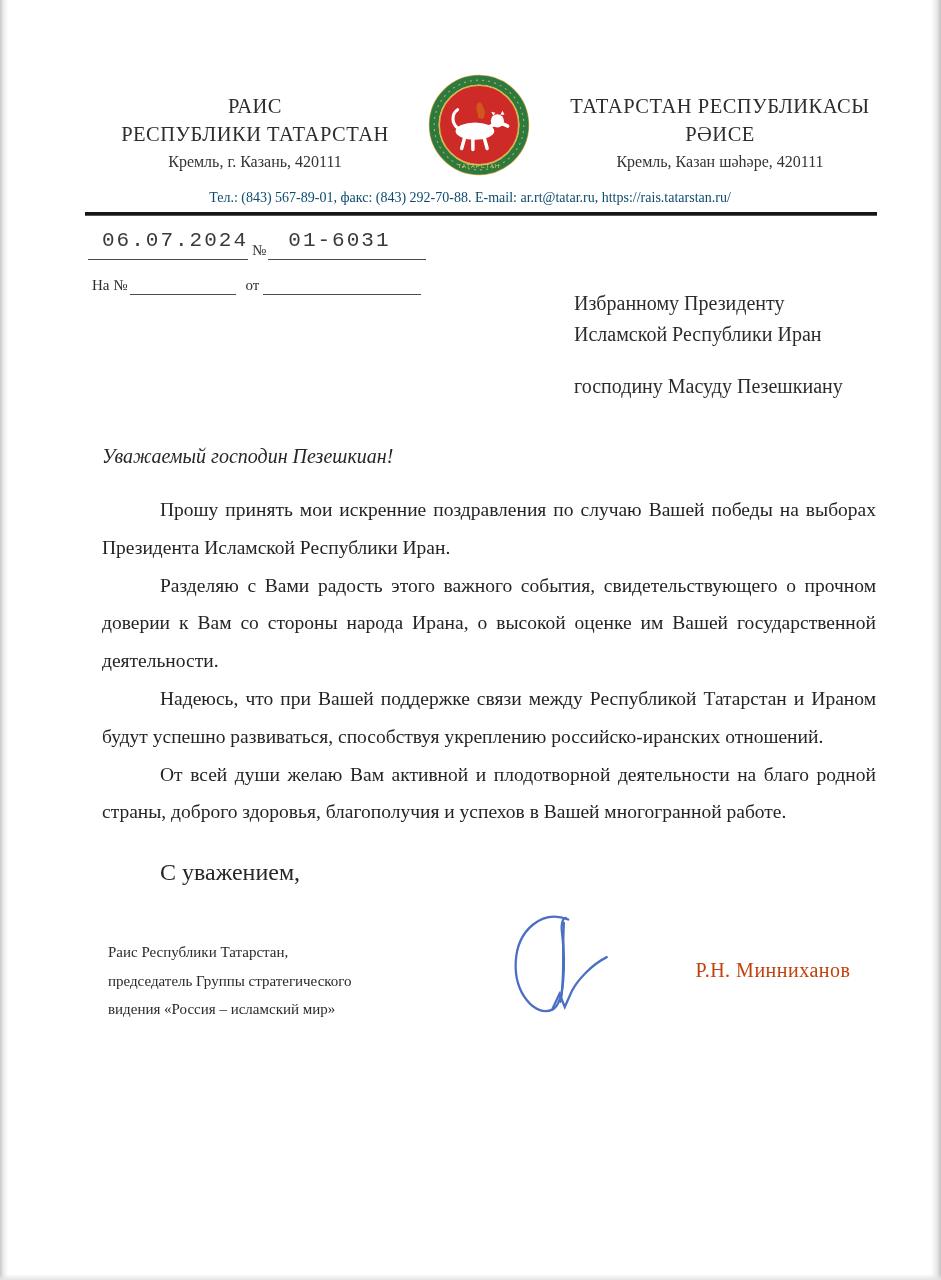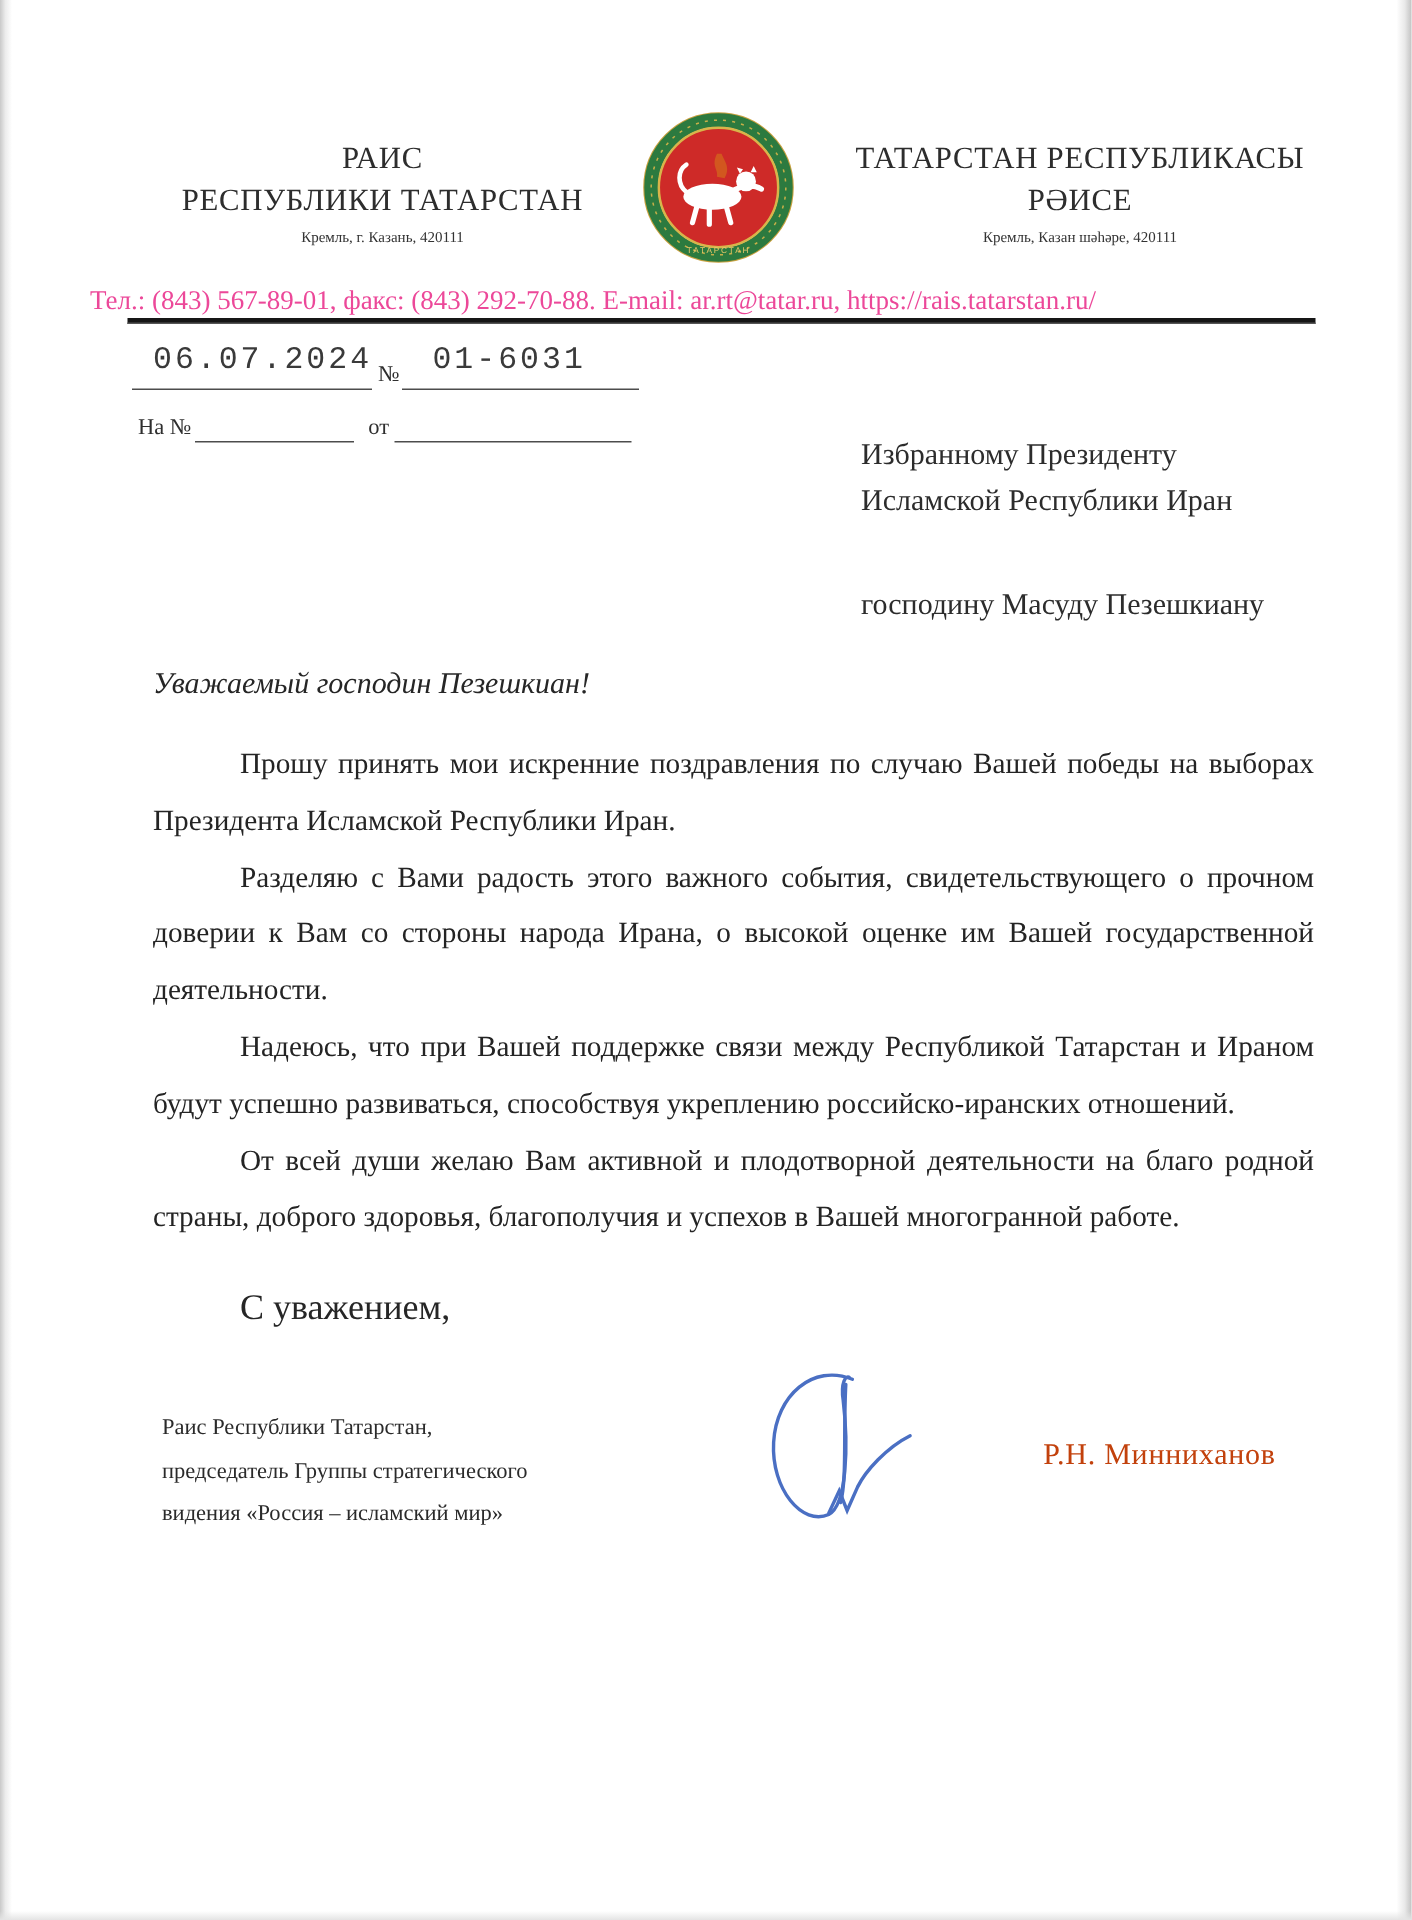--- a/index.html
+++ b/index.html
@@ -16,27 +16,27 @@
   .edge.left  { left: 0;  width: 8px;  background: linear-gradient(to right, #c9c9c9, #ececec 45%, rgba(255,255,255,0)); }
   .edge.right { right: 0; width: 10px; background: linear-gradient(to left,  #c3c3c3, #e9e9e9 45%, rgba(255,255,255,0)); }
   .edge.bottom { left: 0; right: 0; top: auto; bottom: 0; height: 6px;
     background: linear-gradient(to top, #e4e4e4, rgba(255,255,255,0)); }
 
   
   .lh-left, .lh-right { position: absolute; text-align: center; }
   .lh-left  { left: 85px;  width: 340px; top: 92px; }
   .lh-right { left: 545px; width: 350px; top: 92px; }
   .lh-title-line { font-size: 20.5px; line-height: 28px; letter-spacing: 0.5px; color: #2d2d2d; text-align: center; }
-  .lh-address { font-size: 10px; margin-top: 5px; color: #333; }
+  .lh-address { font-size: 16px; margin-top: 5px; color: #333; }
 
   .emblem { position: absolute; left: 428px; top: 72px; width: 102px; height: 106px; }
 
   .contact-line {
     position: absolute; top: 190px; left: 60px; width: 820px;
-    text-align: left; font-size: 18px; color: #ec4899;
+    text-align: center; font-size: 14px; color: #0c4a6e;
   }
   .head-rule {
     position: absolute; top: 212px; left: 85px; width: 792px; height: 3px;
     background: #161616; border-bottom: 1px solid #555;
   }
 
   
   .ref-block { position: absolute; top: 224px; left: 88px; width: 360px; }
   .ref-row { display: flex; align-items: flex-end; }
   .ref-row.first { height: 36px; text-align: center; }
@@ -52,21 +52,21 @@
     margin-bottom: 7px; white-space: nowrap;
   }
   .stamp.date { margin-left: 14px; }
   .stamp.num  { margin-left: 20px; }
   .ref-label { font-size: 15px; color: #2e2e2e; margin: 0 2px 1px 4px; white-space: nowrap; }
   .ref-label.ot { margin: 0 4px 1px 10px; }
 
   
   .addressee { position: absolute; left: 574px; top: 288px; font-size: 20px; color: #2c2c2c; }
   .addressee .line { line-height: 31px; }
-  .addressee .line.gap { margin-top: 38px; }
+  .addressee .line.gap { margin-top: 21px; }
 
   
   .letter-content { position: absolute; left: 102px; top: 443px; width: 774px; }
   .salutation { font-size: 20px; margin: 0 0 0 0; line-height: 26px; font-style: italic; }
   .body-par {
     margin: 0; text-align: justify; text-indent: 58px;
     font-size: 19.5px; line-height: 37.8px; color: #242424;
   }
   .body-par.first { margin-top: 22px; }
 

